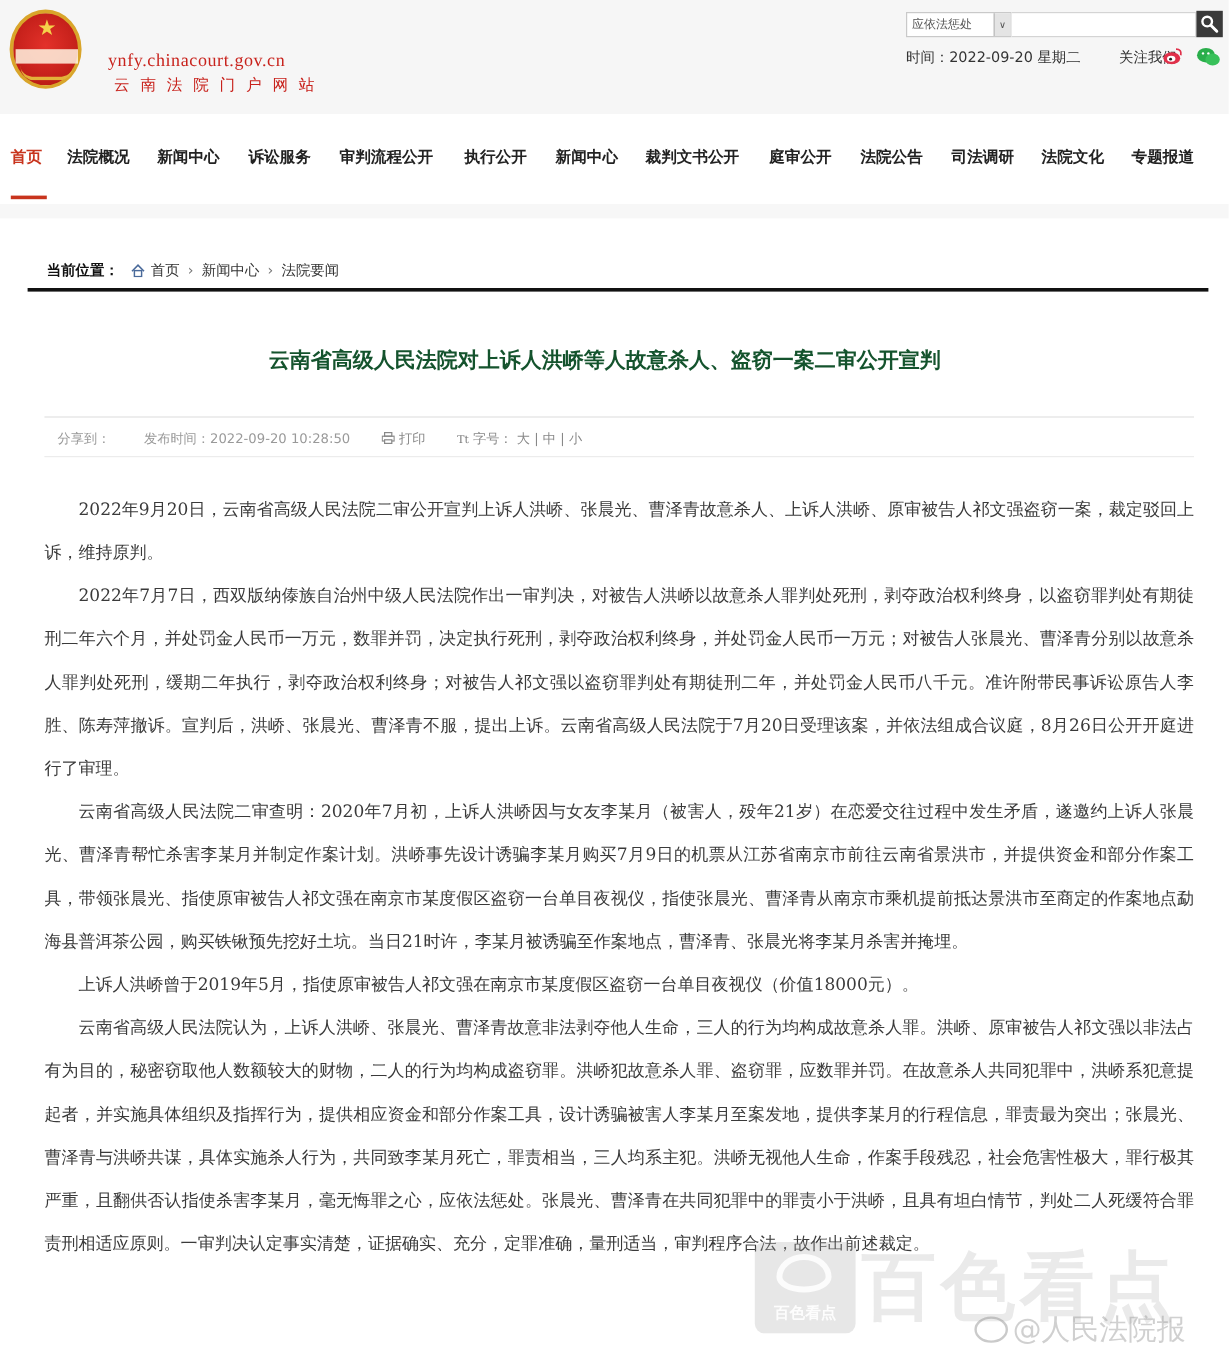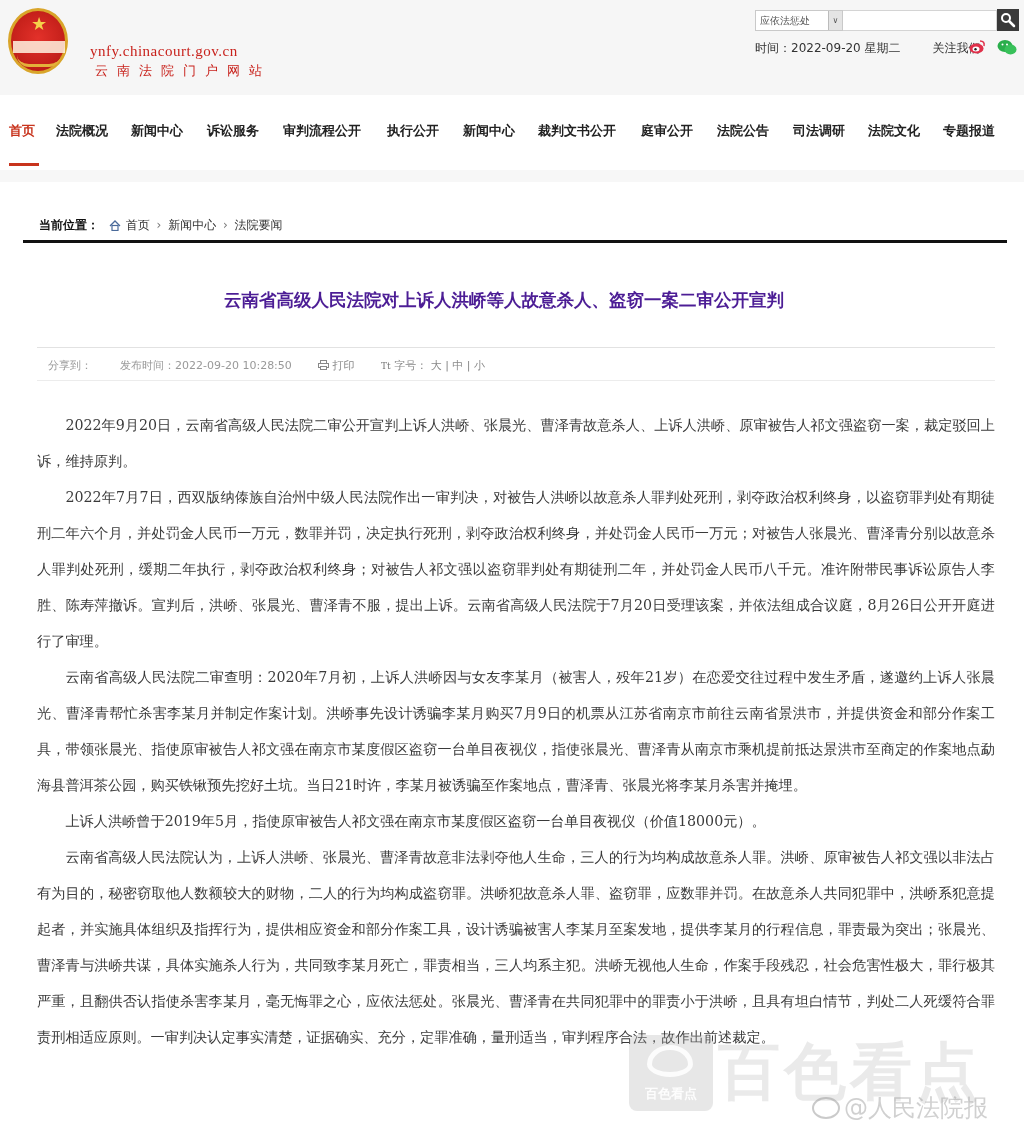--- a/index.html
+++ b/index.html
@@ -37,21 +37,21 @@
 
     
     .breadcrumb { position: absolute; left: 23px; top: 217px; font-size: 12px; color: #333; white-space: nowrap; }
     .breadcrumb .label { font-weight: bold; color: #111; margin-right: 6px; margin-left: 16px; }
     .breadcrumb .sep { color: #777; margin: 0 3px; }
     .breadcrumb .home-icon { display: inline-block; vertical-align: -2px; margin-right: 1px; }
     .breadcrumb a { color: #333; text-decoration: none; }
     .crumb-rule { position: absolute; left: 23px; top: 240px; width: 984px; height: 3px; background: #111; }
 
     
-    .article-title { position: absolute; left: 0; top: 288px; width: 1008px; text-align: center; font-size: 17.5px; font-weight: bold; color: #4c1d95; }
+    .article-title { position: absolute; left: 0; top: 288px; width: 1008px; text-align: center; font-size: 17.5px; font-weight: bold; color: #14532d; }
     .meta-rule-top { position: absolute; left: 37px; top: 347px; width: 958px; height: 1px; background: #e2e2e2; }
     .meta { position: absolute; left: 48px; top: 358px; font-size: 11px; color: #999; white-space: nowrap; }
     .meta .pub { position: absolute; left: 72px; top: 0; }
     .meta .print { position: absolute; left: 270px; top: 0; color: #888; text-align: right; }
     .meta .size { position: absolute; left: 333px; top: 0; color: #888; }
     .meta .size b { font-weight: normal; color: #999; }
     .meta-rule-bot { position: absolute; left: 37px; top: 380px; width: 958px; height: 1px; background: #ececec; }
 
     .body { position: absolute; left: 37px; top: 407px; width: 958px; font-family: "DejaVu Serif", "Liberation Serif", serif; font-size: 14.2px; line-height: 36px; color: #3a3a3a; }
     .body p { text-indent: 2em; text-align: justify; }

